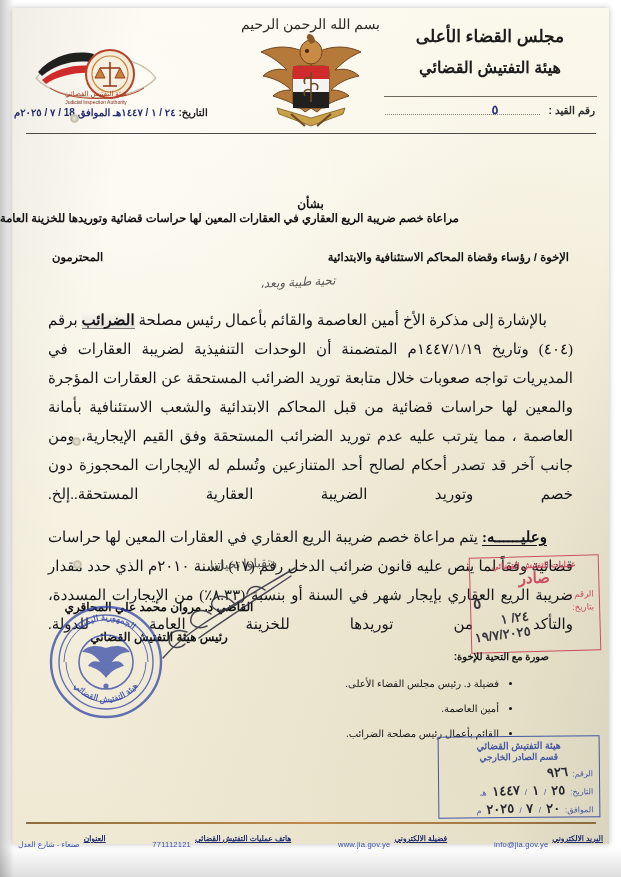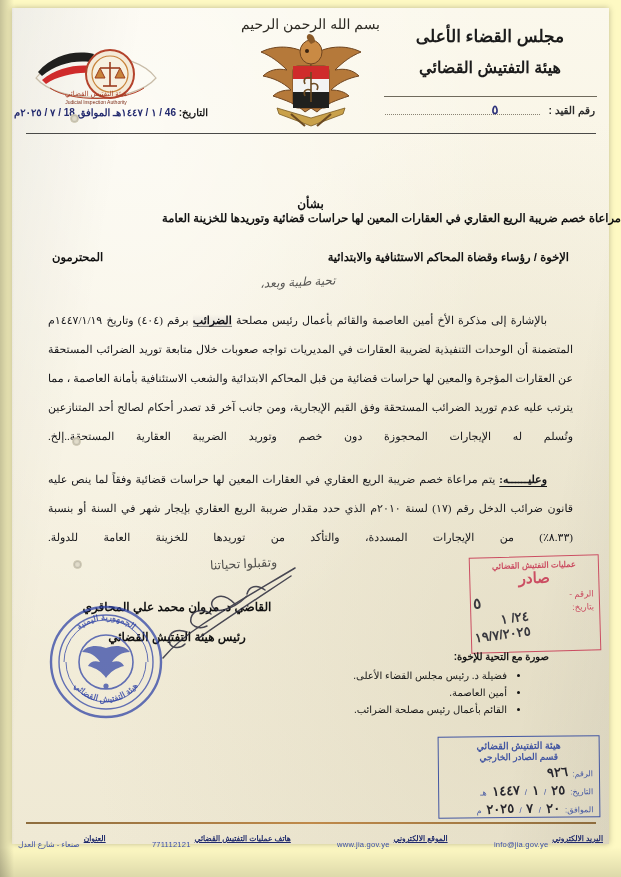--- a/index.html
+++ b/index.html
@@ -7,21 +7,21 @@
   html, body {
     margin: 0; padding: 0;
     background: #b9b9b4;
     font-family: "Liberation Serif", "DejaVu Serif", serif;
   }
   #page {
     position: relative;
     width: 621px;
     height: 877px;
     margin: 0 auto;
-    background: #fef9c3;
+    background: #ffffff;
     overflow: hidden;
   }
   
   .sheet {
     position: absolute;
     left: 12px; top: 8px;
     width: 597px; height: 836px;
     background: #f7f3e4;
     background-image:
       radial-gradient(ellipse at 20% 15%, rgba(255,255,255,0.55), rgba(0,0,0,0) 55%),
@@ -124,21 +124,21 @@
     color:#2a2f7a;
   }
   .doc-sub-label{
     position:absolute; left:0; right:0; top:197px;
     text-align:center;
     font-family:"Liberation Sans", sans-serif;
     font-weight:bold; font-size:12px; color:#121212;
   }
   .doc-subject{
     position:absolute; left:0; right:0; top:211px;
-    text-align:right;
+    text-align:left;
     font-family:"Liberation Sans", sans-serif;
     font-weight:bold; font-size:11.5px; color:#121212;
     white-space:nowrap;
   }
 
   
   .addressee-row{
     position:absolute; right:52px; left:52px; top:250px;
     display:flex; justify-content:space-between; align-items:baseline;
     font-family:"Liberation Sans", sans-serif;
@@ -152,40 +152,40 @@
     font-size:12px; color:#2a2a2a;
     font-style:italic;
     transform: rotate(-2.5deg);
     opacity:0.78;
   }
 
   
   .body-text{
     position:absolute; right:48px; left:48px; top:306px;
     font-family:"Liberation Serif","DejaVu Serif",serif;
-    font-size:11px; line-height:29px;
+    font-size:15px; line-height:29px;
     color:#16161a; text-align:justify;
     text-align-last:justify;
   }
   .body-text p{ margin:0 0 14px 0; }
   .indent{ display:inline-block; width:26px; }
   .hi-scribble{
     color:#15151a; font-weight:bold;
     border-bottom:1px solid rgba(20,20,25,0.55);
     background:linear-gradient(0deg, rgba(40,40,60,0.10), rgba(40,40,60,0.0));
   }
   .underline-bold{
     font-weight:bold;
     text-decoration: underline;
     text-underline-offset:3px;
   }
 
   
   .sig-block{
-    position:absolute; right:auto; left:72px; top:592px;
+    position:absolute; right:auto; left:54px; top:592px;
     width:210px; text-align:center;
     font-family:"Liberation Sans", sans-serif;
     font-weight:bold; font-size:12px; color:#111;
     line-height:30px;
   }
   .closing-hand{
     position:absolute; left:210px; top:556px;
     font-family:"Liberation Serif", serif;
     font-size:12.5px; color:#2b2b2b;
     transform:rotate(-3deg); opacity:0.8;
@@ -260,21 +260,21 @@
     position:absolute; right:72px; top:651px;
     font-family:"Liberation Sans", sans-serif;
     font-size:10px; font-weight:bold; color:#141414;
   }
   .cc-list{
     position:absolute; right:96px; top:667px;
     margin:0; padding:0 18px 0 0;
     font-family:"Liberation Sans", sans-serif;
     font-size:10px; color:#141414; line-height:17px;
   }
-  .cc-list li{ margin:0; }
+  .cc-list li{ margin:8px; }
 
   
   .hole{
     position:absolute; width:9px; height:9px; border-radius:50%;
     background:#e2ddcb;
     box-shadow: inset 0 0 2px rgba(0,0,0,0.45);
     border:1px solid #cdc7b1;
   }
 
   
@@ -351,21 +351,21 @@
       <path d="M88 36 L83 46 L93 46 Z" fill="#c8843c" stroke-width="1"></path>
       <path d="M71 54 L85 54"></path>
     </g>
     <path d="M18 56 C38 70 92 70 112 56" fill="none" stroke="#b4432c" stroke-width="1"></path>
     <text x="64" y="64" font-size="7" fill="#a33a22" text-anchor="middle" font-family="Liberation Sans, sans-serif">هيئة التفتيش القضائي</text>
     <text x="64" y="72" font-size="5" fill="#7d2d18" text-anchor="middle" font-family="Liberation Sans, sans-serif">Judicial Inspection Authority</text>
   </svg>
 
   <div class="date-line">
     <span class="lbl">التاريخ:</span>
-    <span>46</span> /
+    <span>٢٤</span> /
     <span>١</span> /
     <span>١٤٤٧هـ</span>
     <span>الموافق</span>
     <span>18</span> /
     <span>٧</span> /
     <span>٢٠٢٥م</span>
   </div>
 
   <div class="hr-main"></div>
 
@@ -477,21 +477,21 @@
   <div class="footer">
     <div class="f-item">
       <span class="k">العنوان</span>
       <span class="v">صنعاء - شارع العدل</span>
     </div>
     <div class="f-item">
       <span class="k">هاتف عمليات التفتيش القضائي</span>
       <span class="v">771112121</span>
     </div>
     <div class="f-item">
-      <span class="k">الموقع الالكتروني</span>
+      <span class="k">فضيلة الالكتروني</span>
       <span class="v">www.jia.gov.ye</span>
     </div>
     <div class="f-item">
       <span class="k">البريد الالكتروني</span>
       <span class="v">info@jia.gov.ye</span>
     </div>
   </div>
 
   <div class="edge-shadow-b"></div>
 </div>

